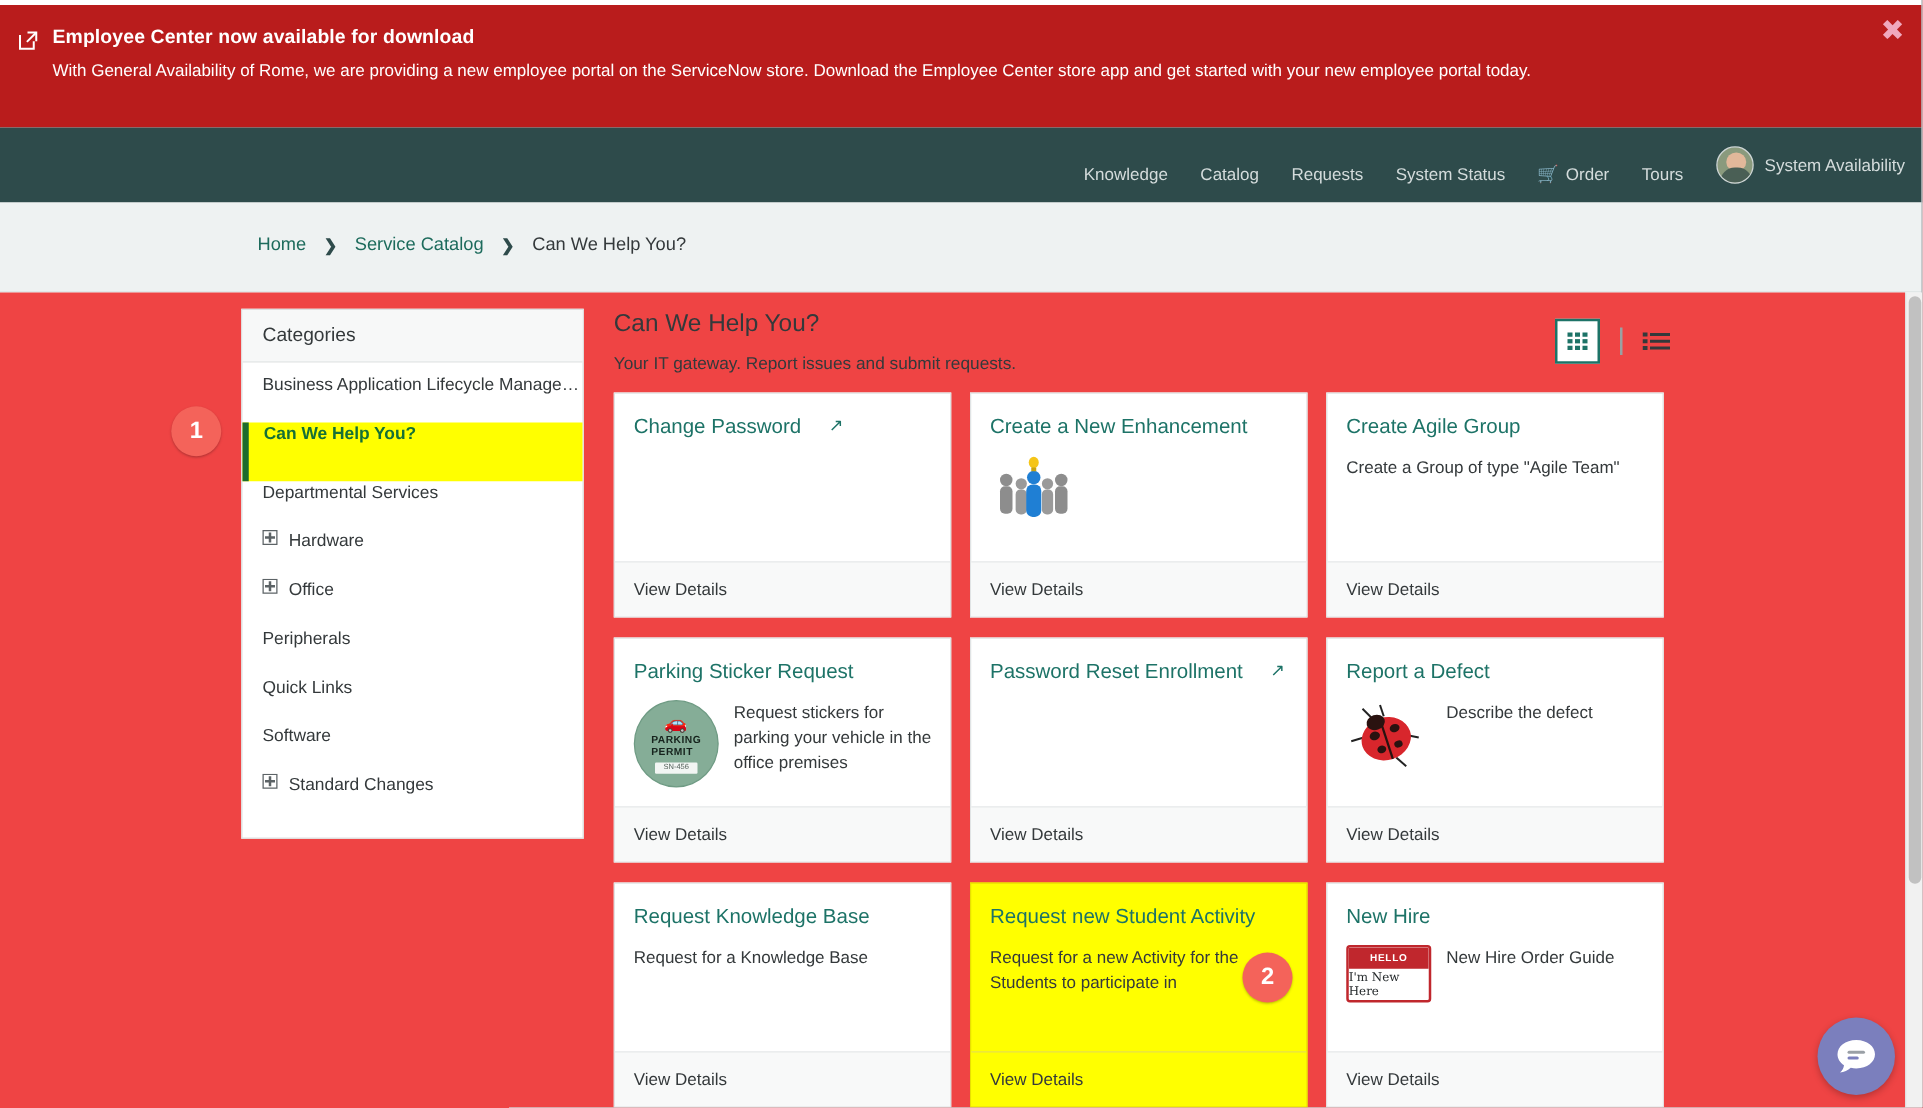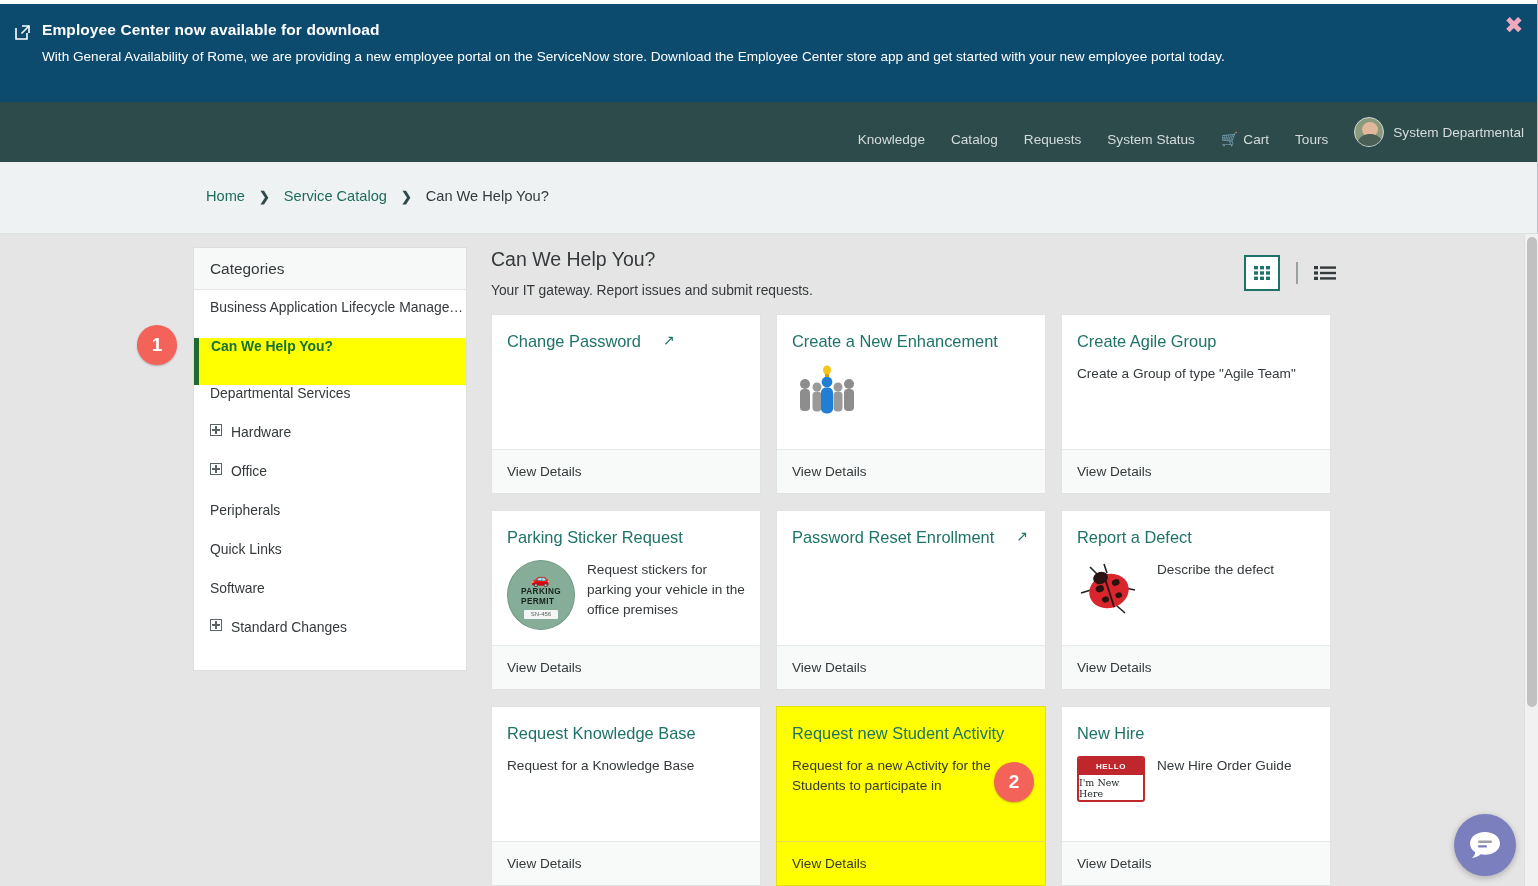--- a/index.html
+++ b/index.html
@@ -19,21 +19,21 @@
     background: #ffffff;
     overflow: hidden;
   }
 
   
   .announce {
     position: absolute;
     top: 4px; left: 0;
     width: 1538px;
     height: 98px;
-    background: #0c4a6e;
+    background: #b91c1c;
     color: #ffffff;
     padding: 16px 0 0 0;
   }
   .announce-inner {
     position: relative;
     padding-left: 42px;
     padding-right: 270px;
   }
   .announce-extlink {
     position: absolute;
@@ -204,21 +204,21 @@
     cursor: pointer;
     display: flex; align-items: center; justify-content: center;
   }
 
   
   .content {
     position: absolute;
     top: 234px; left: 0;
     width: 1524px;
     height: 652px;
-    background: #e5e5e5;
+    background: #ef4444;
   }
 
   
   .sidebar {
     position: absolute;
     left: 193px; top: 13px;
     width: 274px;
     border: 1px solid #dcdfe0;
     background: #ffffff;
   }
@@ -477,26 +477,26 @@
 
   <div class="topnav">
 
     <div class="topnav-right">
       <span class="nav-link">Knowledge</span>
       <span class="nav-link">Catalog</span>
       <span class="nav-link">Requests</span>
       <span class="nav-link">System Status</span>
       <span class="nav-link nav-cart">
         <span class="cart-glyph">🛒</span>
-        <span>Cart</span>
+        <span>Order</span>
       </span>
       <span class="nav-link">Tours</span>
       <span class="user-chip">
         <span class="avatar"></span>
-        <span class="user-name">System Departmental</span>
+        <span class="user-name">System Availability</span>
       </span>
     </div>
   </div>
 
   <div class="crumbbar">
     <div class="crumbs">
       <span class="crumb-link">Home</span>
       <span class="crumb-sep">❯</span>
       <span class="crumb-link">Service Catalog</span>
       <span class="crumb-sep">❯</span>

